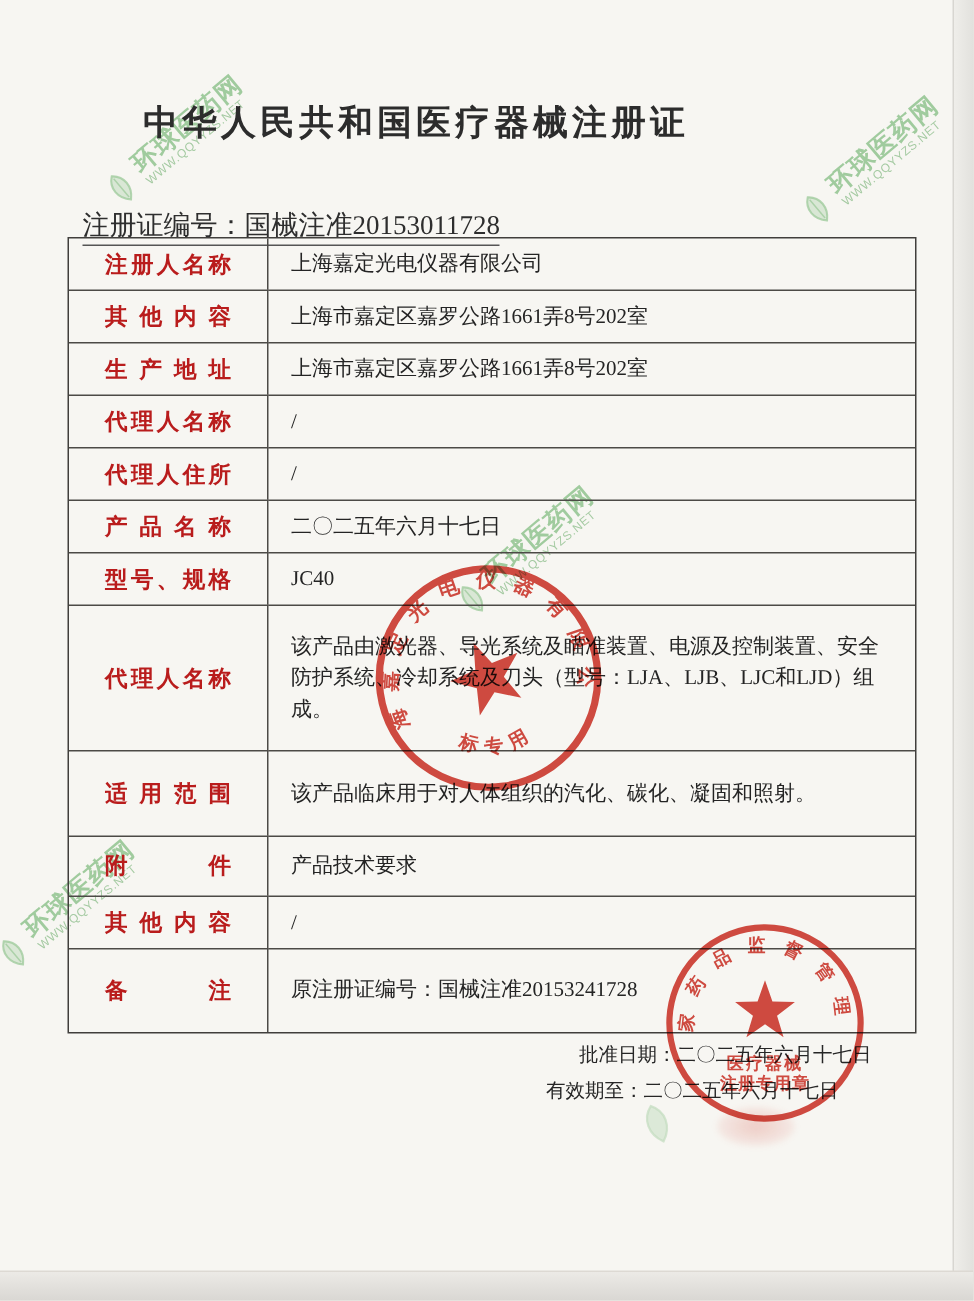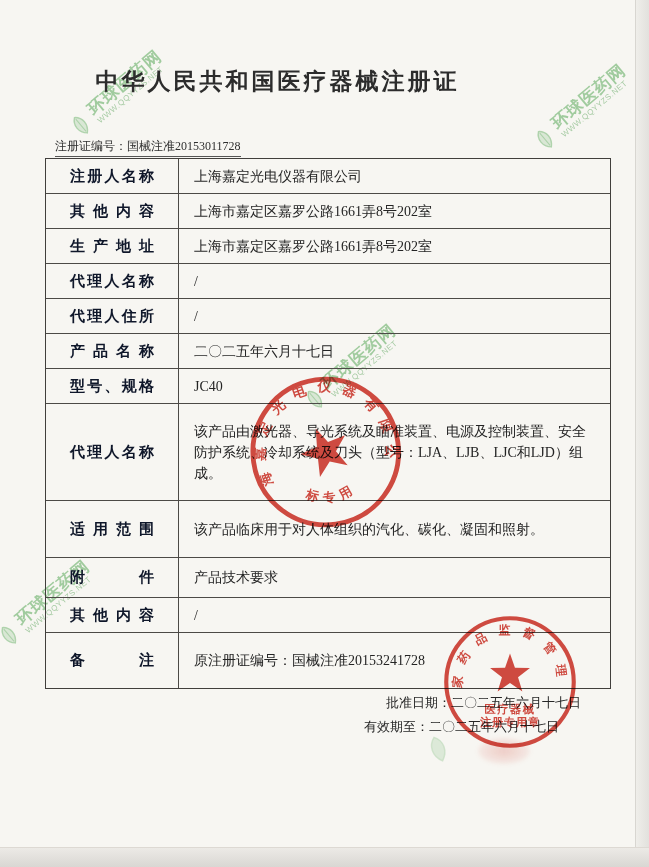--- a/index.html
+++ b/index.html
@@ -11,33 +11,33 @@
   }
   
   .edge-right{position:absolute;top:0;right:0;width:13px;height:100%;
     background:linear-gradient(to right,#efeeea,#e2e1dd);border-left:1px solid #d8d6d1;}
   .edge-bottom{position:absolute;left:0;bottom:0;width:100%;height:19px;
     background:linear-gradient(to bottom,#eceae6,#d9d7d3);border-top:1px solid #ddd9d3;}
   
   .title{position:absolute;top:66px;left:0;width:555px;text-align:center;
     font-size:23px;font-weight:700;letter-spacing:3px;color:#2c2c2c;}
   
-  .cert-no{position:absolute;left:55px;top:138px;font-size:12px;
+  .cert-no{position:absolute;left:55px;top:138px;font-size:18px;
     border-bottom:1px solid #555;padding-bottom:1px;color:#2e2e2e;}
   
   .cert-table{
     position:absolute;left:45px;top:158px;width:564px;
     display:grid;grid-template-columns:133px 1fr;
     grid-template-rows:34px 35px 35px 35px 35px 35px 35px 97px 57px 40px 35px 56px;
     border:1.6px solid #413f3c;background:transparent;
   }
   .row{display:contents;}
   .cell{display:flex;align-items:center;box-sizing:border-box;}
   .row:not(:first-child) .cell{border-top:1.4px solid #4c4a46;}
-  .cell.label{border-right:1.4px solid #4c4a46;font-weight:700;font-size:15px;color:#0f172a;}
+  .cell.label{border-right:1.4px solid #4c4a46;font-weight:700;font-size:15px;color:#b91c1c;}
   .cell.label span{flex:1;text-align:justify;text-align-last:justify;padding:0 24px;}
   .cell.value{font-size:14px;padding:3px 18px 3px 15px;line-height:1.5;color:#242424;}
   
   .dept{position:absolute;left:55px;top:706px;font-size:13px;}
   .date-line1{position:absolute;left:386px;top:694px;font-size:13px;}
   .date-line2{position:absolute;left:364px;top:718px;font-size:13px;}
   
   .wm{position:absolute;display:flex;align-items:center;gap:4px;
     transform:rotate(-40deg);color:#4ca24c;opacity:.5;pointer-events:none;}
   .wm .wm-text{display:flex;flex-direction:column;line-height:1.05;}

